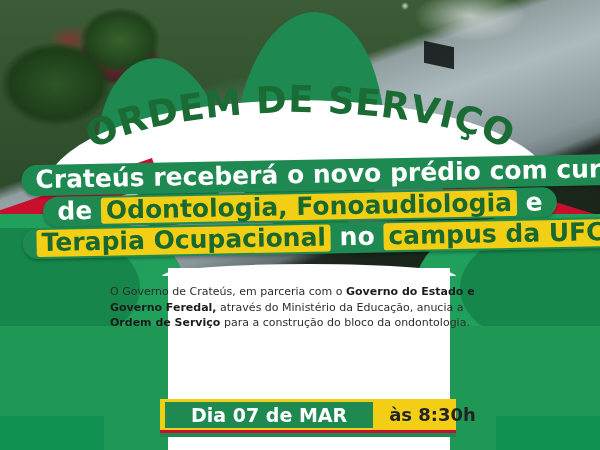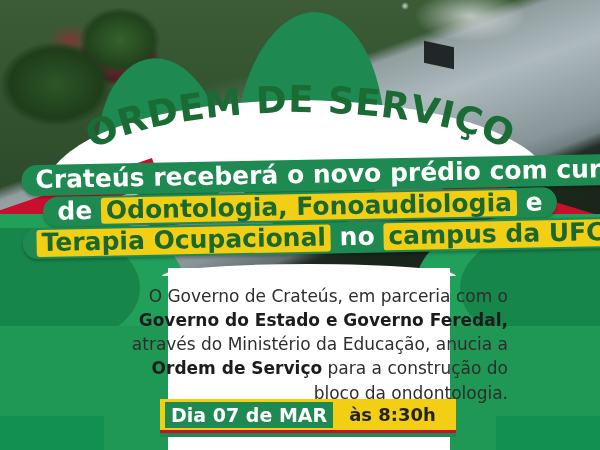--- a/index.html
+++ b/index.html
@@ -168,43 +168,43 @@
   .card{
     position:absolute; left:168px; top:268px; width:282px; height:182px;
     background:#ffffff; z-index:7;
   }
   .card:before{
     content:""; position:absolute; left:-6px; top:-4px; width:294px; height:12px;
     background:#ffffff; border-radius:50% 50% 0 0/100% 100% 0 0;
   }
   .body-text{
     position:absolute; left:-58px; top:16px; width:398px;
-    text-align:right;
-    font-family:"DejaVu Sans", sans-serif;
-    font-size:17px;
+    text-align:left;
+    font-family:"DejaVu Sans", sans-serif;
+    font-size:11px;
     line-height:1.42;
     color:#2d2d2d;
   }
   .body-text b{ font-weight:bold; color:#1c1c1c; }
 
   
   .datebar{
     position:absolute; left:160px; top:399px; width:296px; height:31px;
     background:#F2CF15; z-index:10;
     display:flex; align-items:center;
   }
   .date-green{
     background:#1e8a52;
     color:#ffffff;
     font-family:"DejaVu Sans", sans-serif;
     font-weight:bold;
     font-size:19px;
     height:26px;
     line-height:26px;
-    padding:0 6px;
+    padding:0 26px;
     margin-left:5px;
     white-space:nowrap;
   }
   .date-time{
     color:#232323;
     font-family:"DejaVu Sans", sans-serif;
     font-weight:bold;
     font-size:18px;
     padding-left:16px;
     white-space:nowrap;

